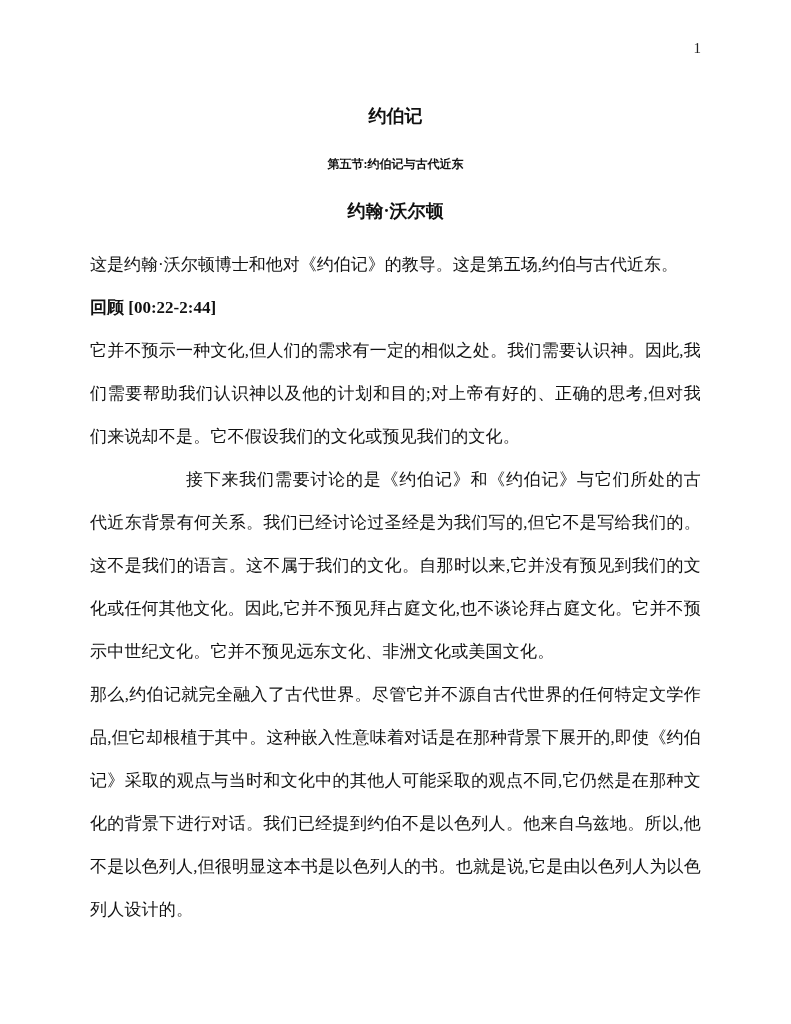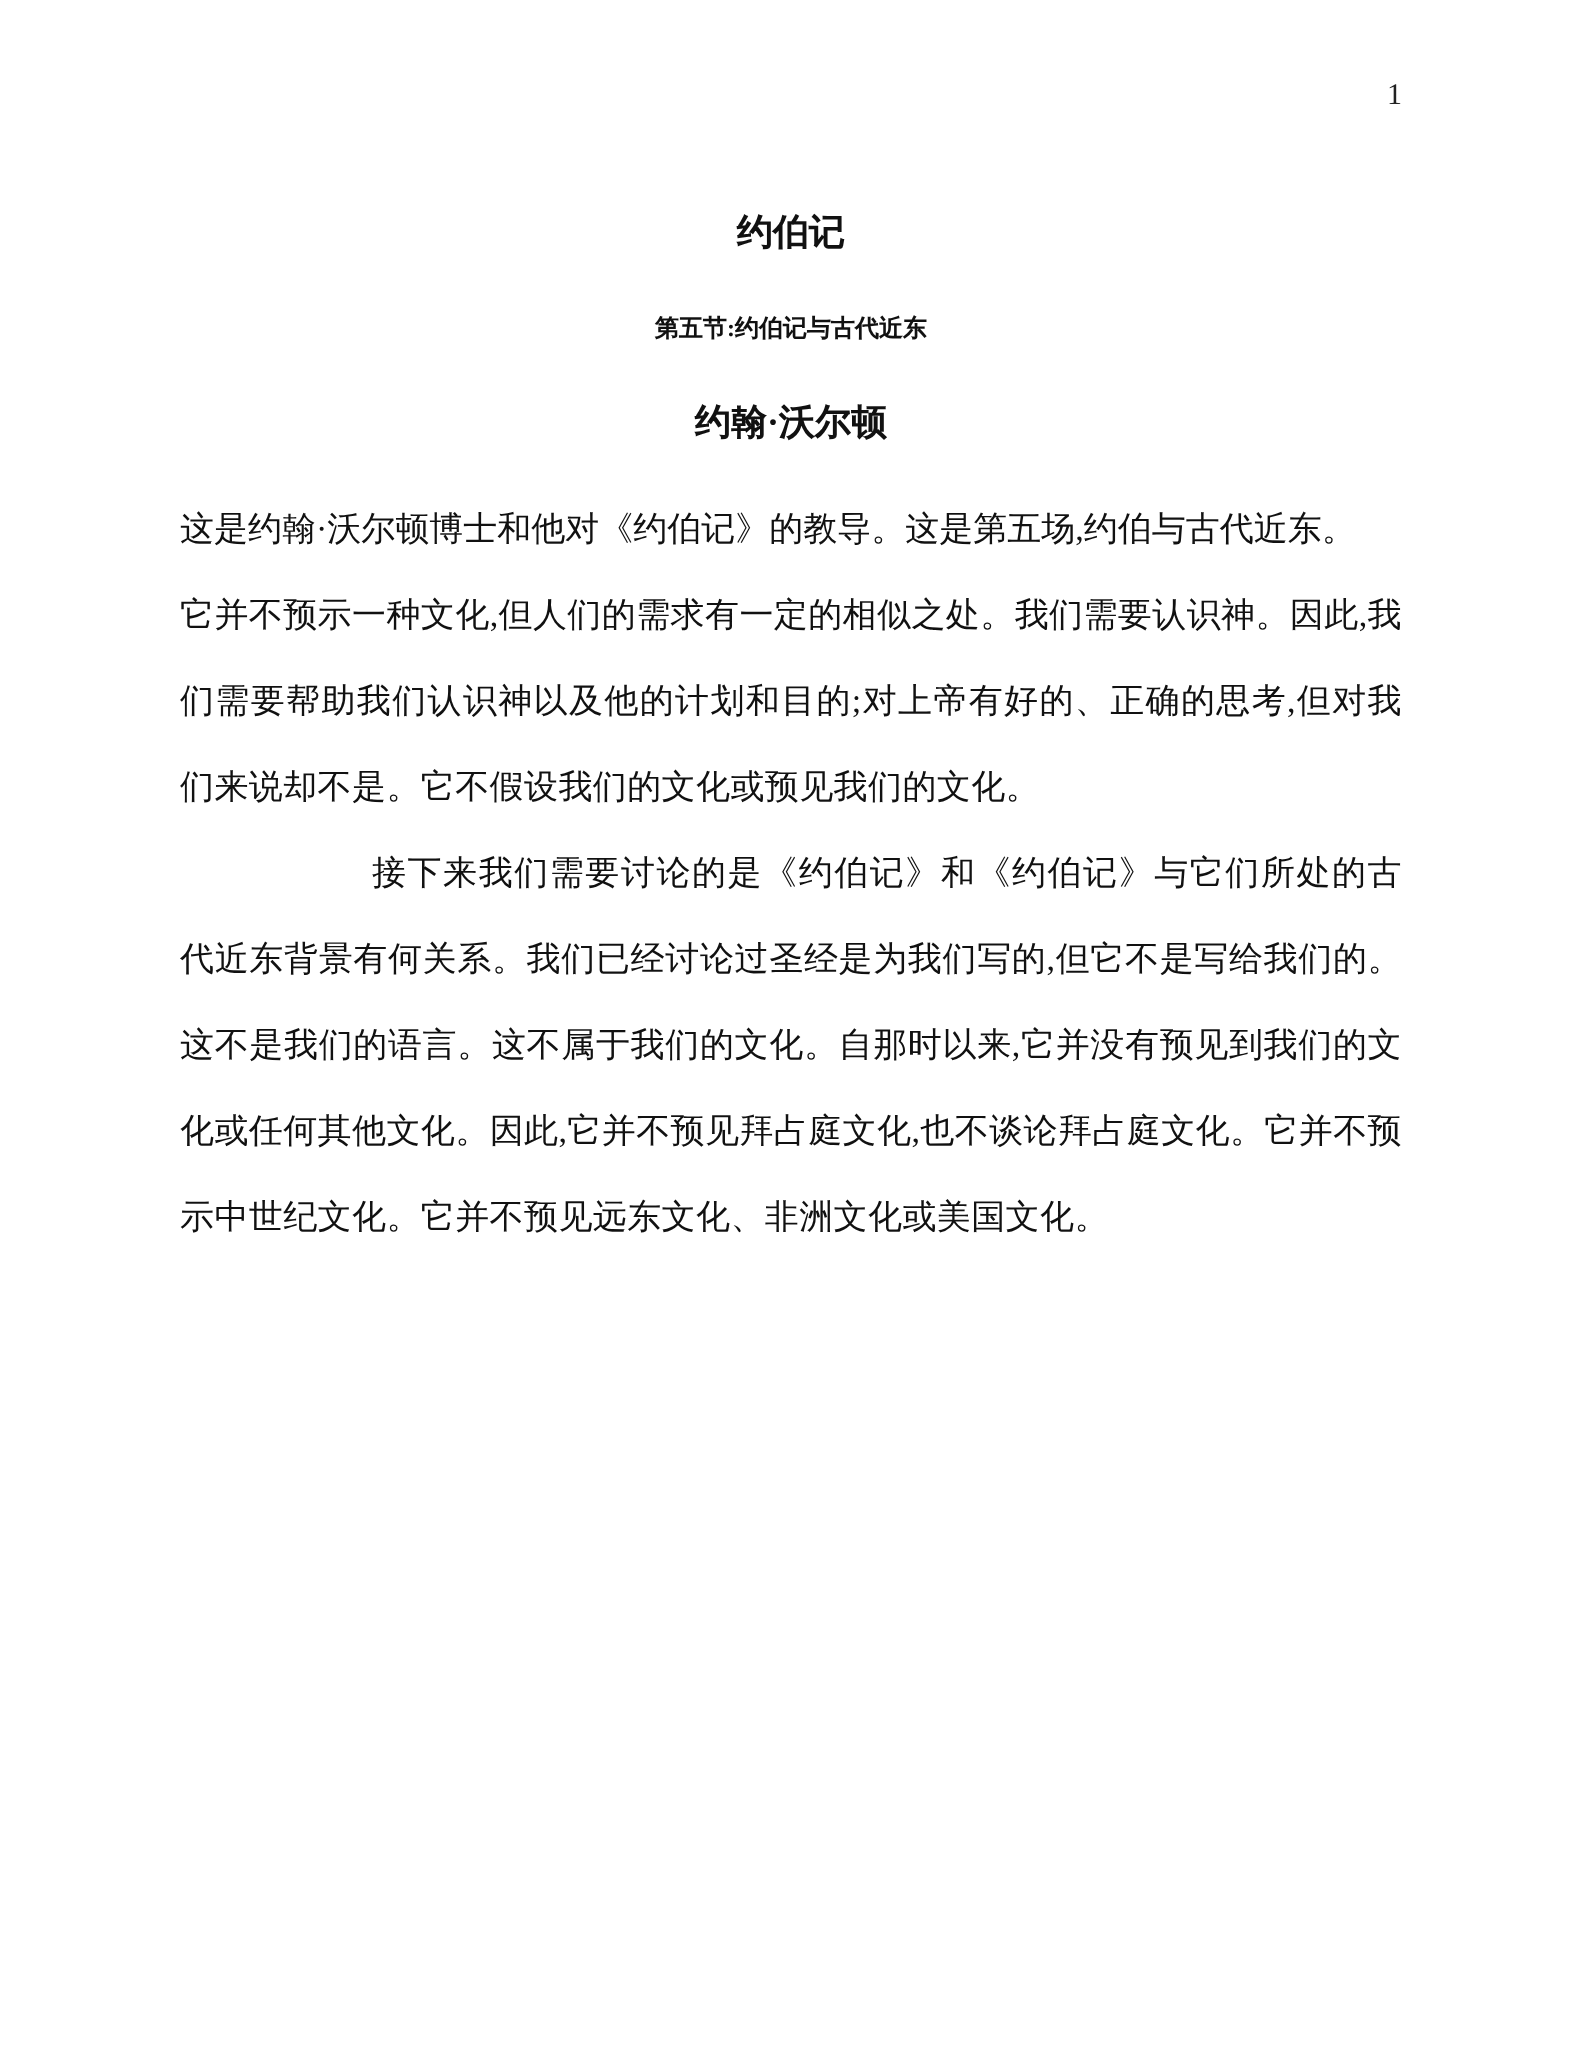--- a/index.html
+++ b/index.html
@@ -77,19 +77,21 @@
   <div class="page-number">1</div>
 
   <div class="title-block">
     <h1 class="doc-title">约伯记</h1>
     <h2 class="doc-subtitle">第五节:约伯记与古代近东</h2>
     <h3 class="doc-author">约翰·沃尔顿</h3>
   </div>
 
   <p class="intro">这是约翰·沃尔顿博士和他对《约伯记》的教导。这是第五场,约伯与古代近东。</p>
 
+  <p class="section-heading">回顾 [00:22-2:44]</p>
 
   <p class="body-paragraph">它并不预示一种文化,但人们的需求有一定的相似之处。我们需要认识神。因此,我们需要帮助我们认识神以及他的计划和目的;对上帝有好的、正确的思考,但对我们来说却不是。它不假设我们的文化或预见我们的文化。</p>
 
   <p class="body-paragraph indent-first">接下来我们需要讨论的是《约伯记》和《约伯记》与它们所处的古代近东背景有何关系。我们已经讨论过圣经是为我们写的,但它不是写给我们的。这不是我们的语言。这不属于我们的文化。自那时以来,它并没有预见到我们的文化或任何其他文化。因此,它并不预见拜占庭文化,也不谈论拜占庭文化。它并不预示中世纪文化。它并不预见远东文化、非洲文化或美国文化。</p>
 
+  <p class="body-paragraph">那么,约伯记就完全融入了古代世界。尽管它并不源自古代世界的任何特定文学作品,但它却根植于其中。这种嵌入性意味着对话是在那种背景下展开的,即使《约伯记》采取的观点与当时和文化中的其他人可能采取的观点不同,它仍然是在那种文化的背景下进行对话。我们已经提到约伯不是以色列人。他来自乌兹地。所以,他不是以色列人,但很明显这本书是以色列人的书。也就是说,它是由以色列人为以色列人设计的。</p>
 
 </div>
 
 </body></html>

